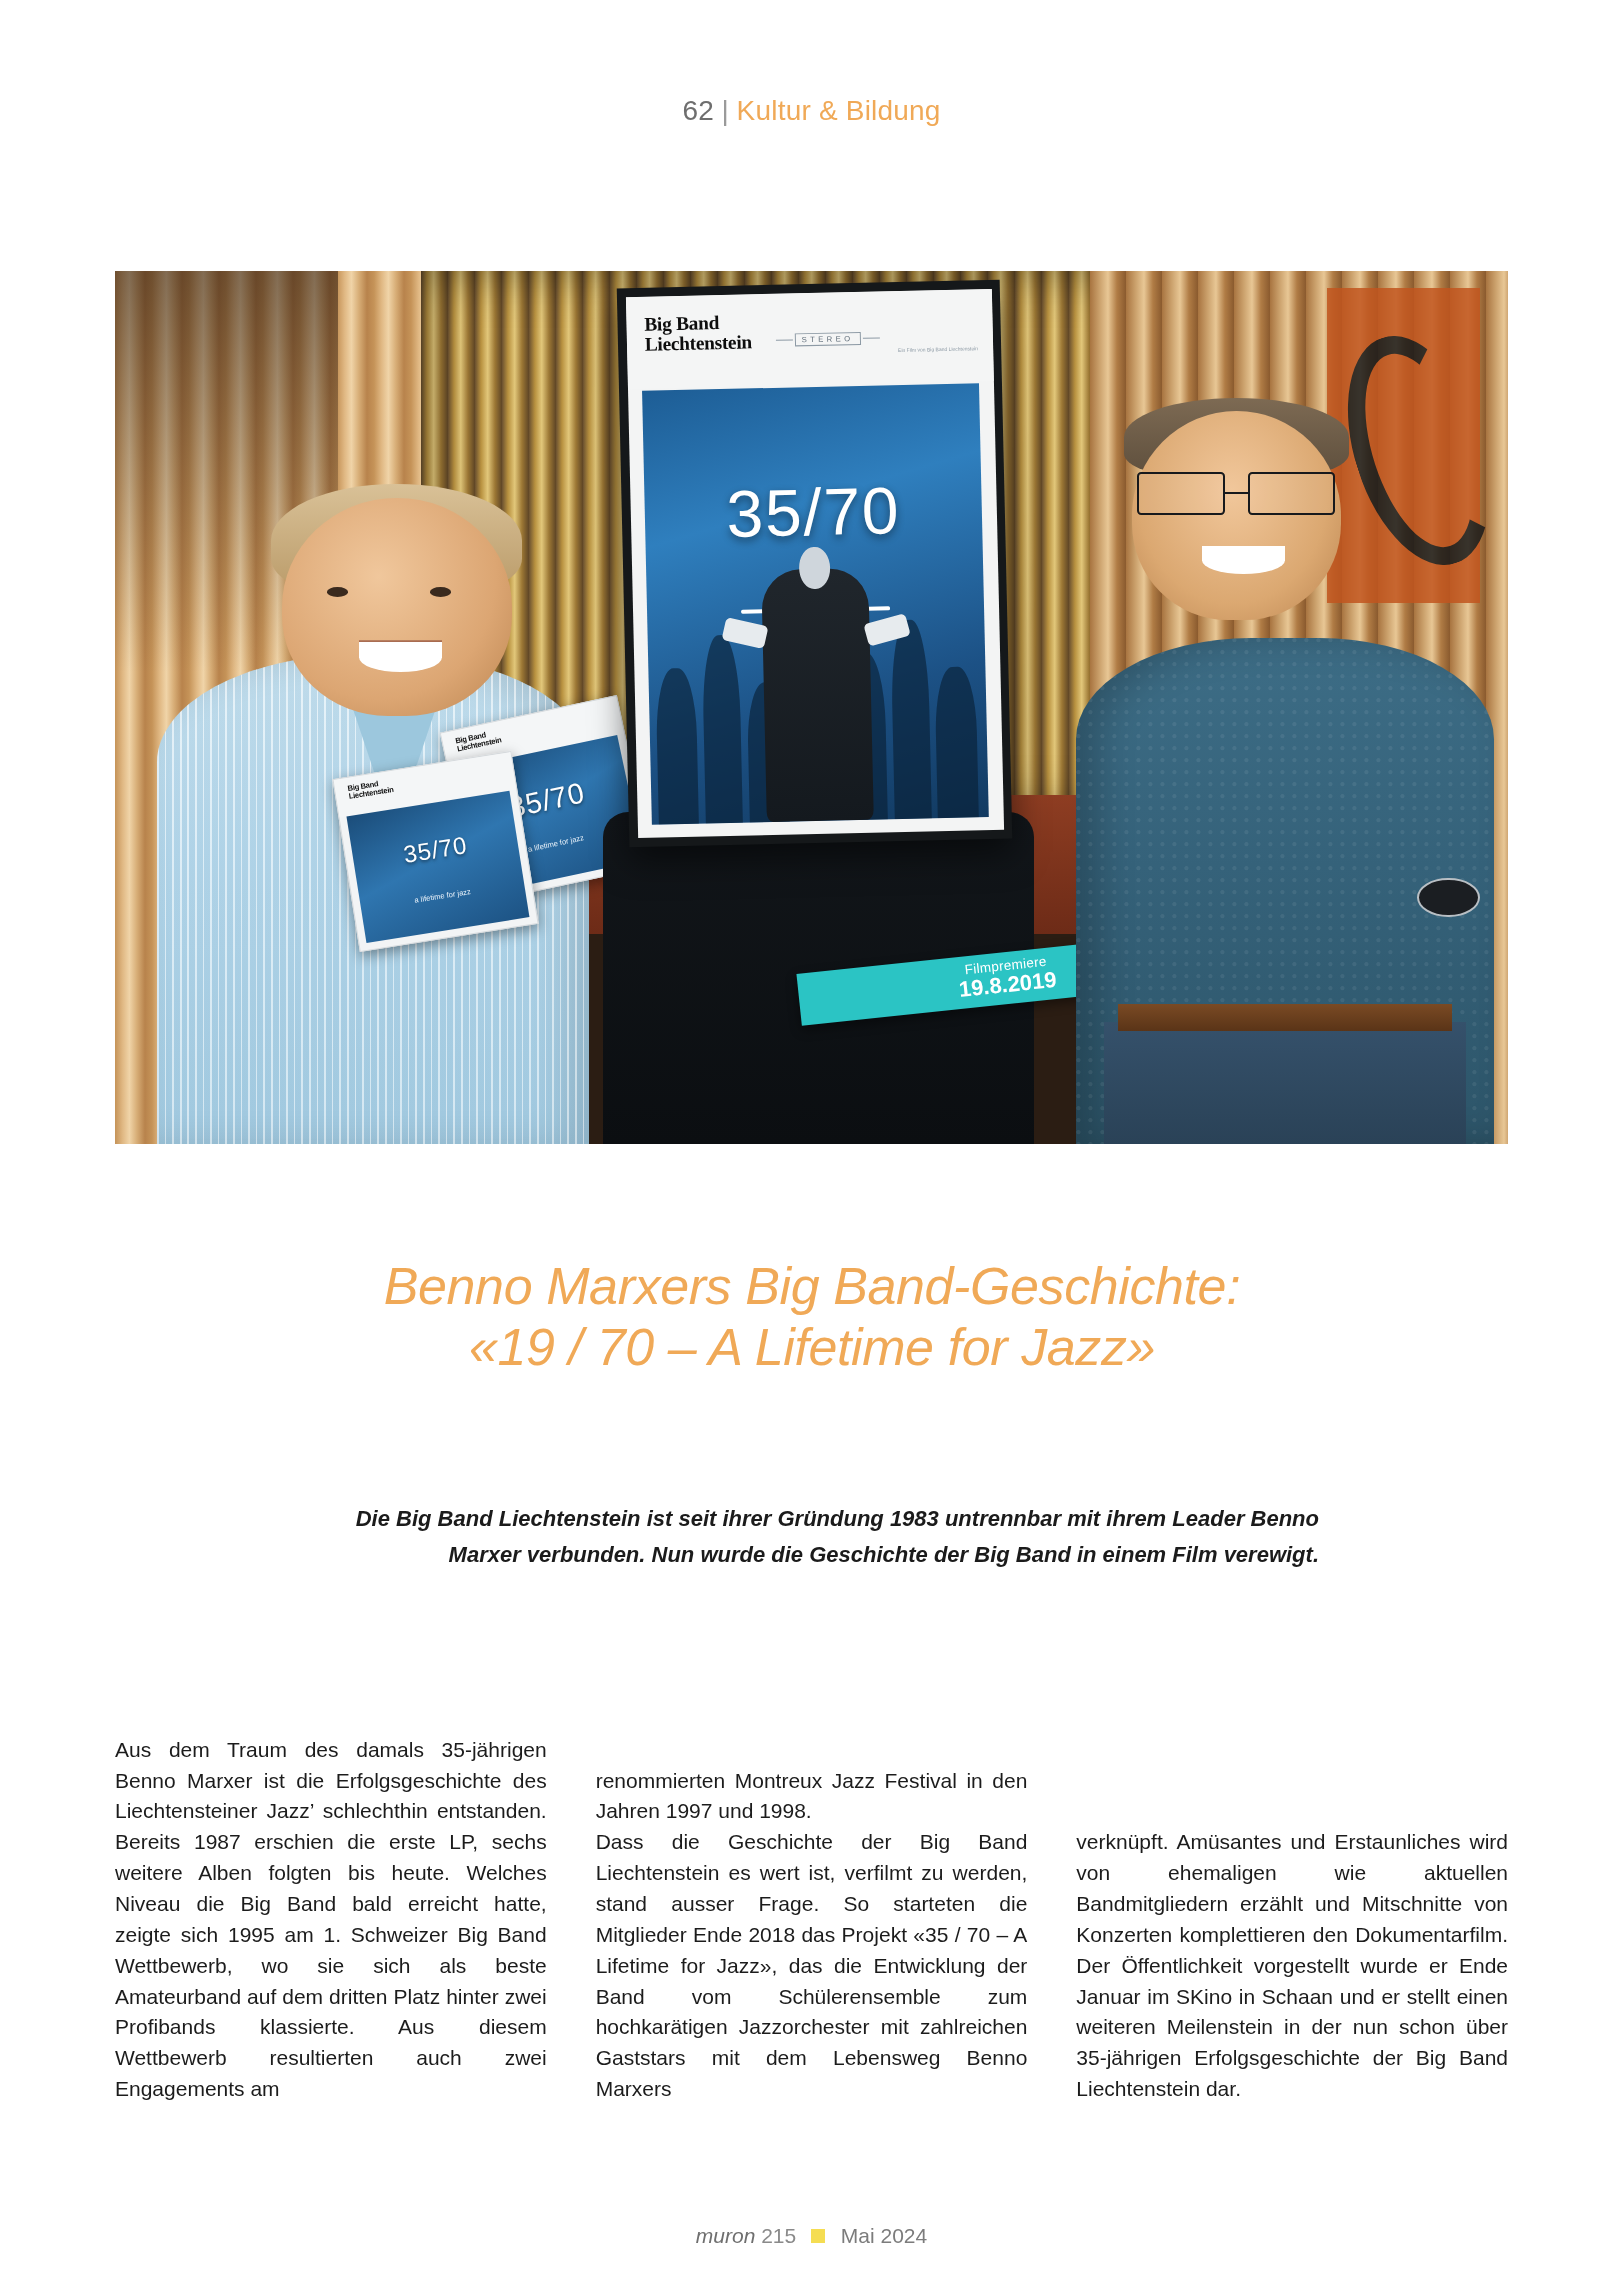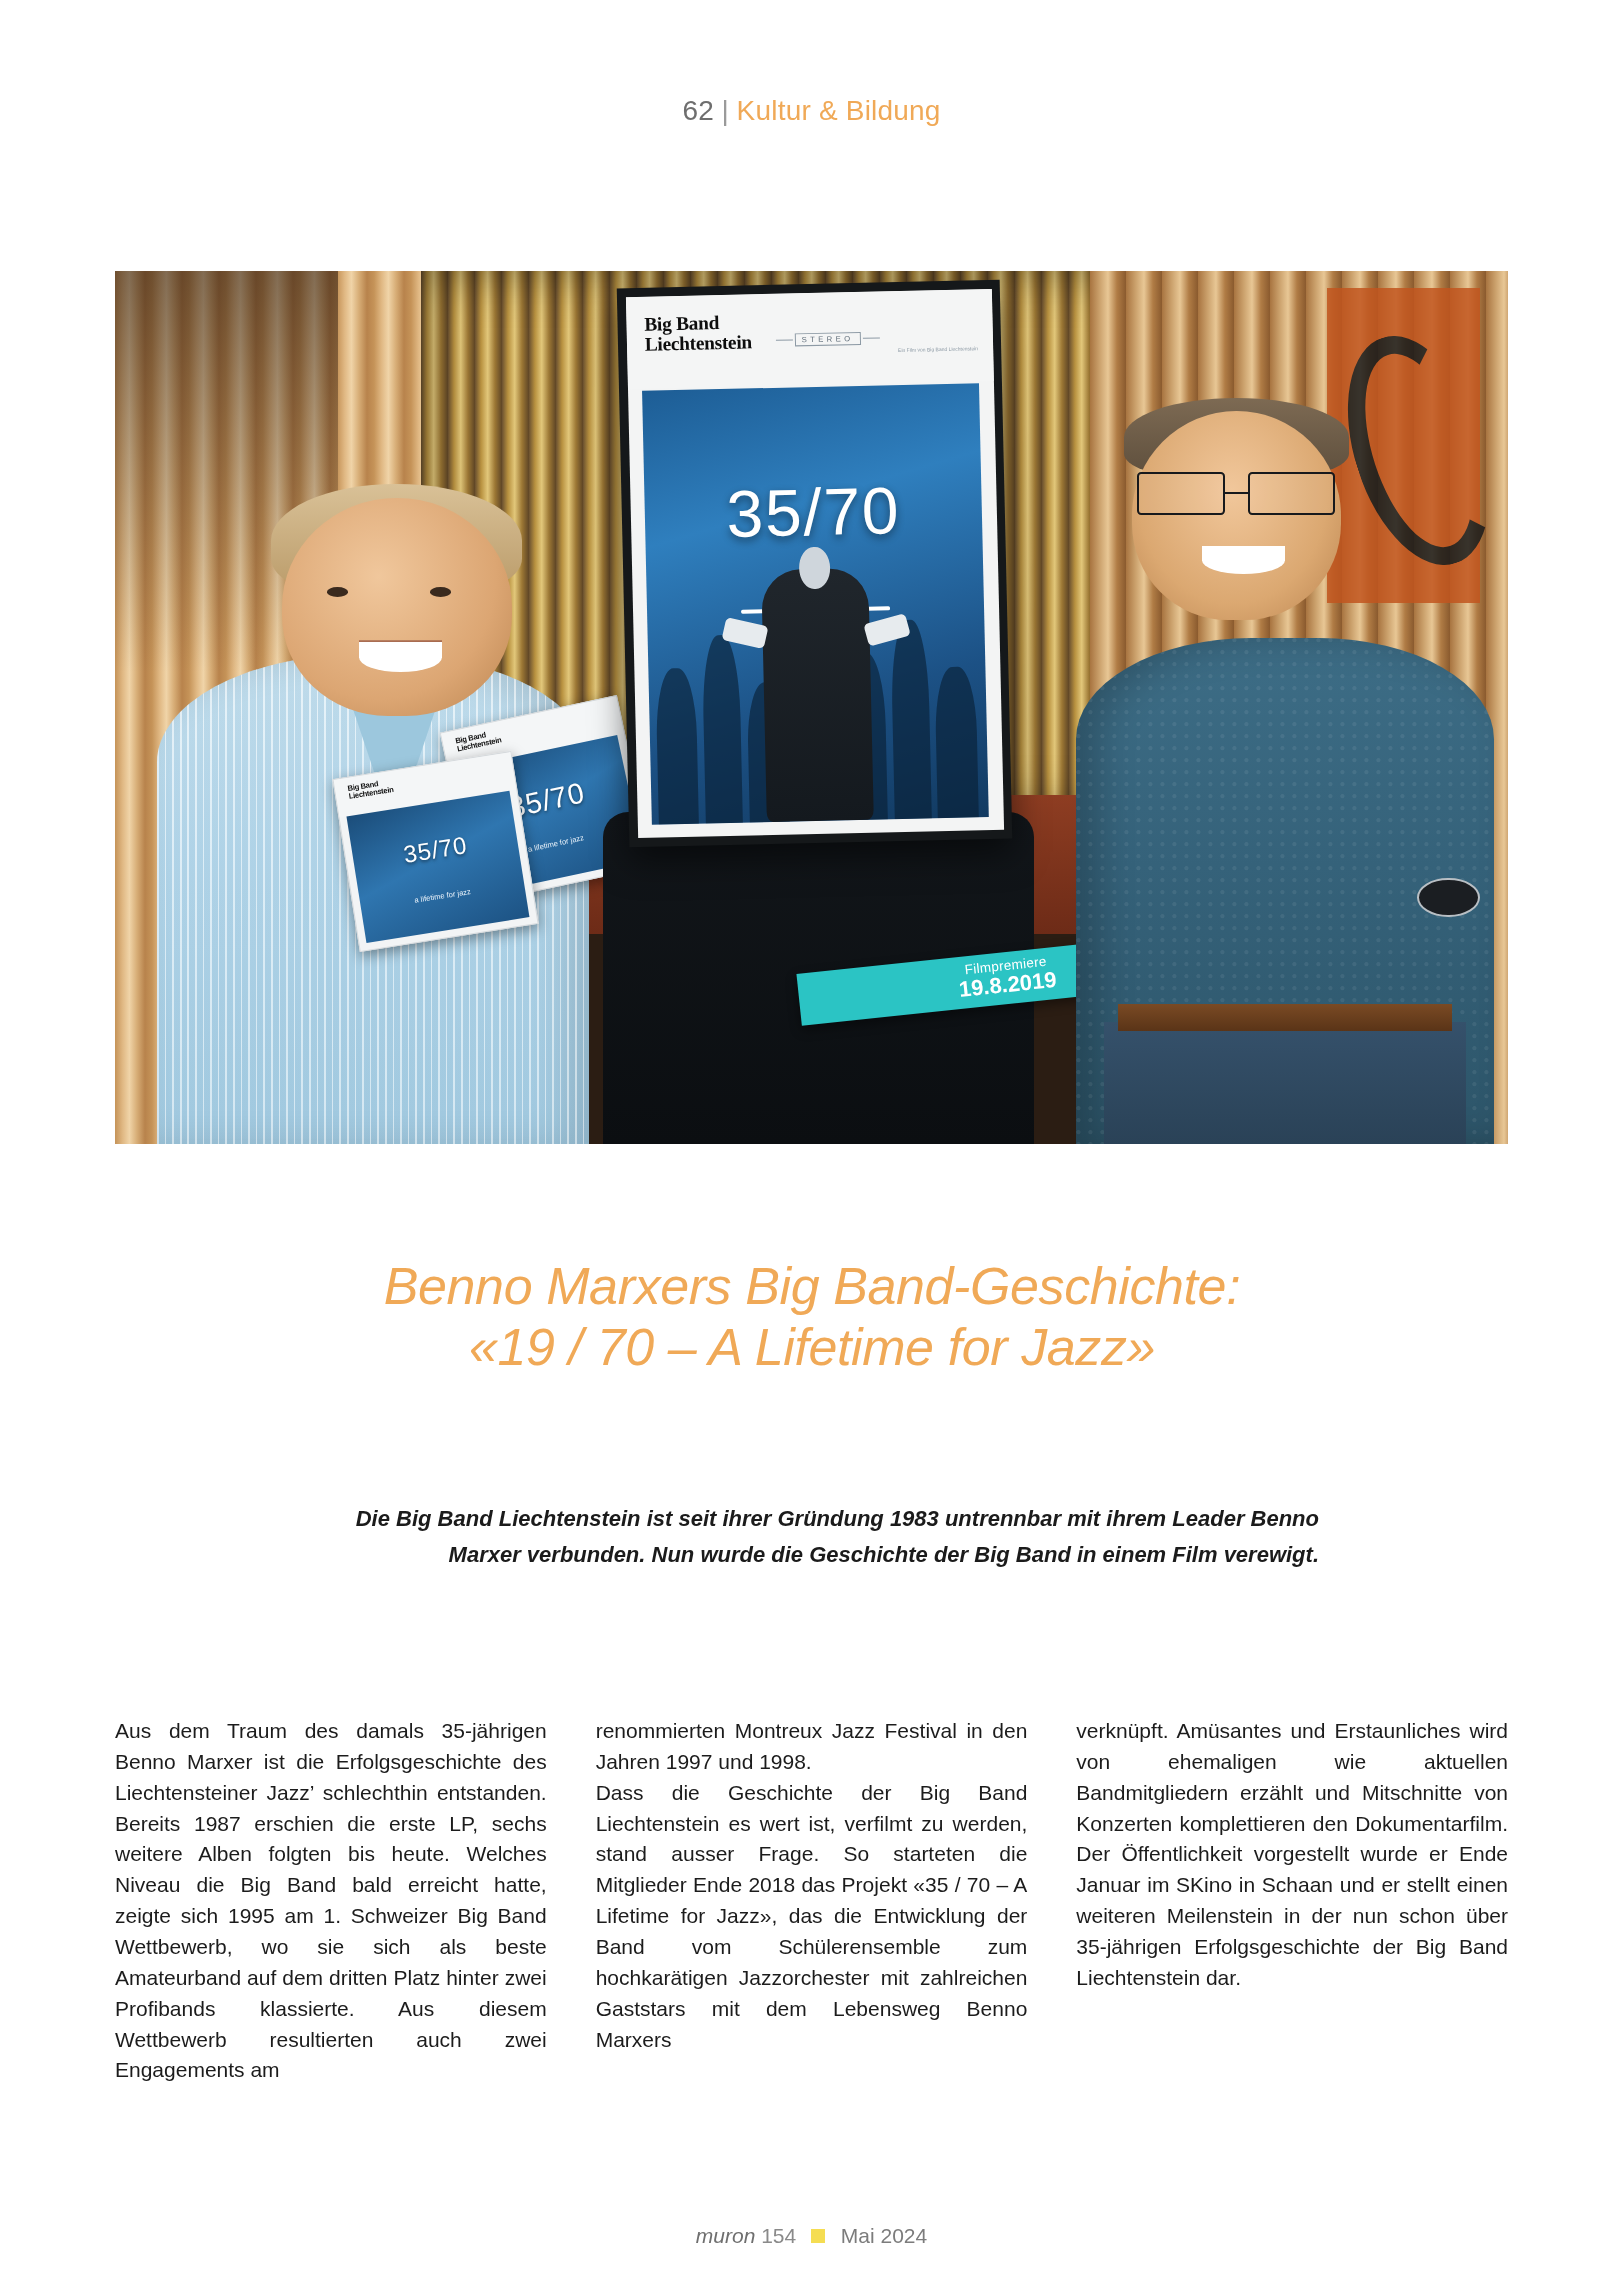--- a/index.html
+++ b/index.html
@@ -266,21 +266,21 @@
   
   .lead{
     position:absolute; left:304px; top:1501px; width:1015px;
     text-align:right; font-style:italic; font-weight:bold;
     font-size:22px; line-height:1.62; color:#1b1b1b;
   }
 
   
   .cols{
     position:absolute; left:115px; top:1716px; width:1393px; height:389px;
-    display:flex; gap:49px;
+    display:flex; gap:49px;align-items:flex-end;
   }
   .col{ flex:1; }
   .col p{
     font-size:21px; line-height:1.47; color:#1c1c1c;
     text-align:justify; hyphens:auto; 
   }
   .col p:last-child{ margin-bottom:0; }
 
   
   .footer{
@@ -414,19 +414,19 @@
       <p>renommierten Montreux Jazz Festival in den Jahren 1997 und 1998.</p>
       <p>Dass die Geschichte der Big Band Liechtenstein es wert ist, verfilmt zu werden, stand ausser Frage. So starteten die Mitglieder Ende 2018 das Projekt «35 / 70 – A Lifetime for Jazz», das die Entwicklung der Band vom Schülerensemble zum hochkarätigen Jazzorchester mit zahlreichen Gaststars mit dem Lebensweg Benno Marxers</p>
     </div>
     <div class="col">
       <p>verknüpft. Amüsantes und Erstaunliches wird von ehemaligen wie aktuellen Bandmitgliedern erzählt und Mitschnitte von Konzerten komplettieren den Dokumentarfilm. Der Öffentlichkeit vorgestellt wurde er Ende Januar im SKino in Schaan und er stellt einen weiteren Meilenstein in der nun schon über 35-jährigen Erfolgsgeschichte der Big Band Liechtenstein dar.</p>
     </div>
   </div>
 
   <div class="footer">
     <span class="brand">muron</span>
-    <span class="num">154</span>
+    <span class="num">215</span>
     <span class="sq"></span>
     <span class="date">Mai 2024</span>
   </div>
 
 </div>
 
 
 </body></html>

